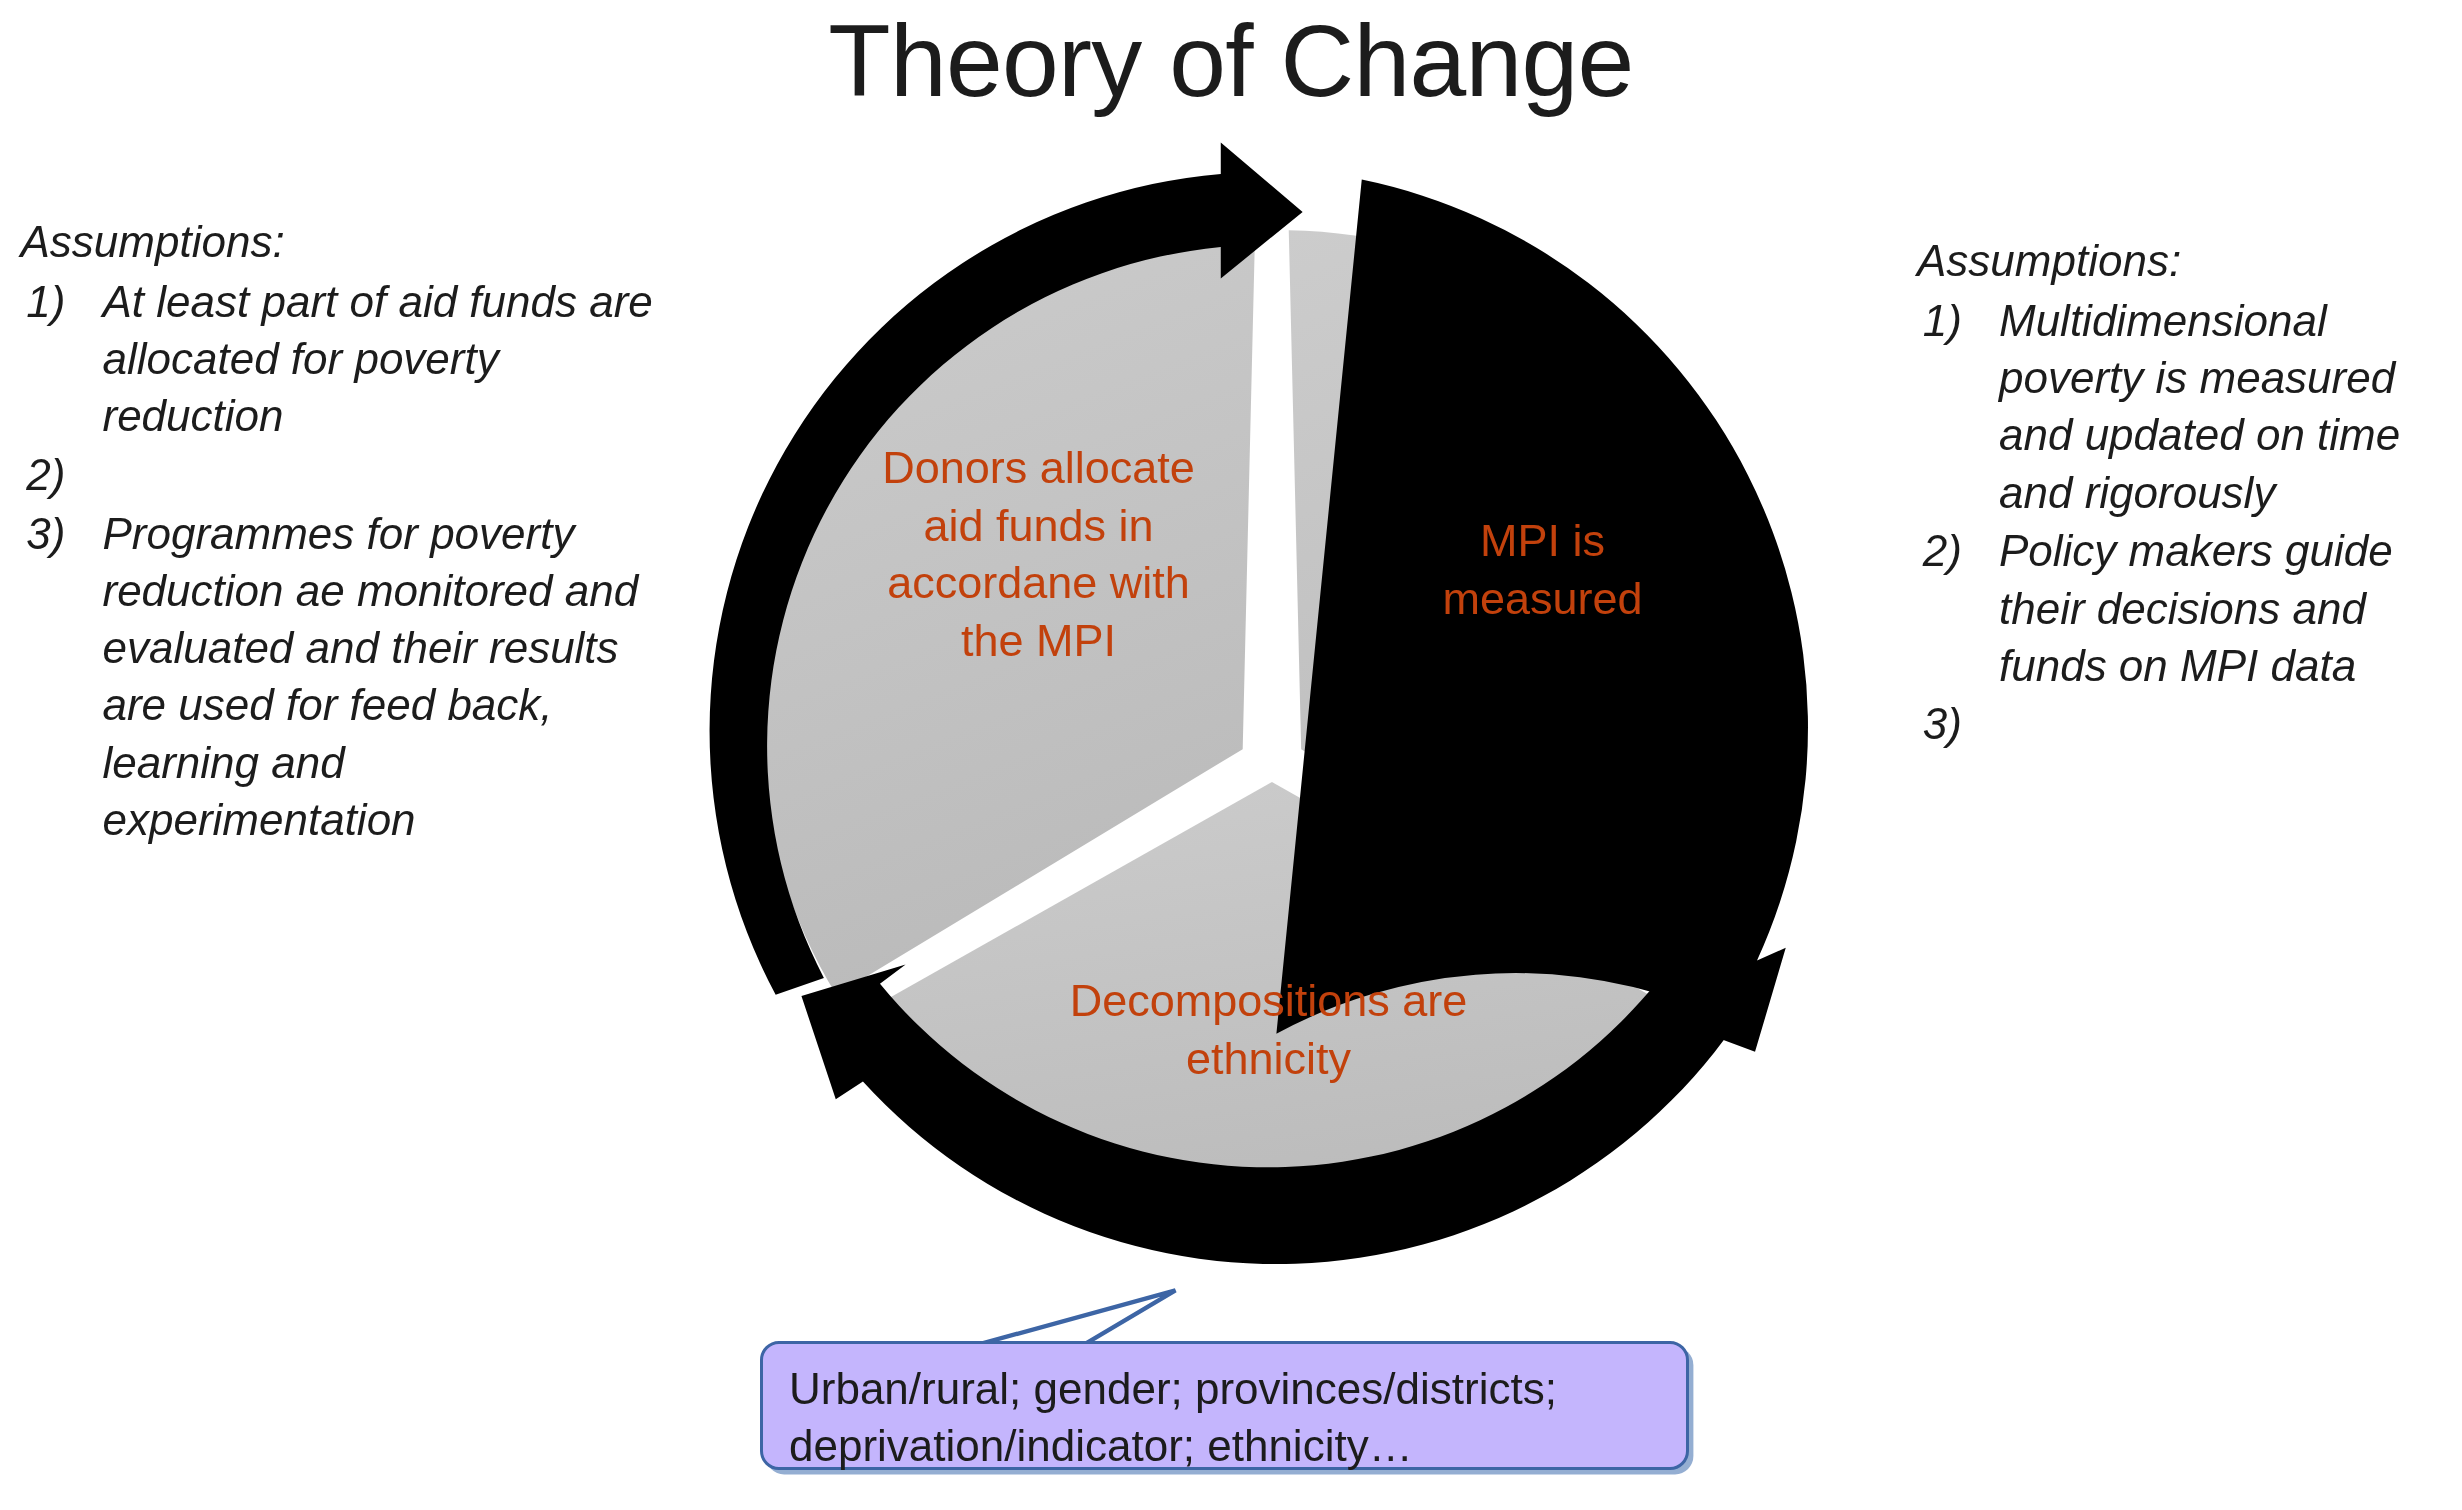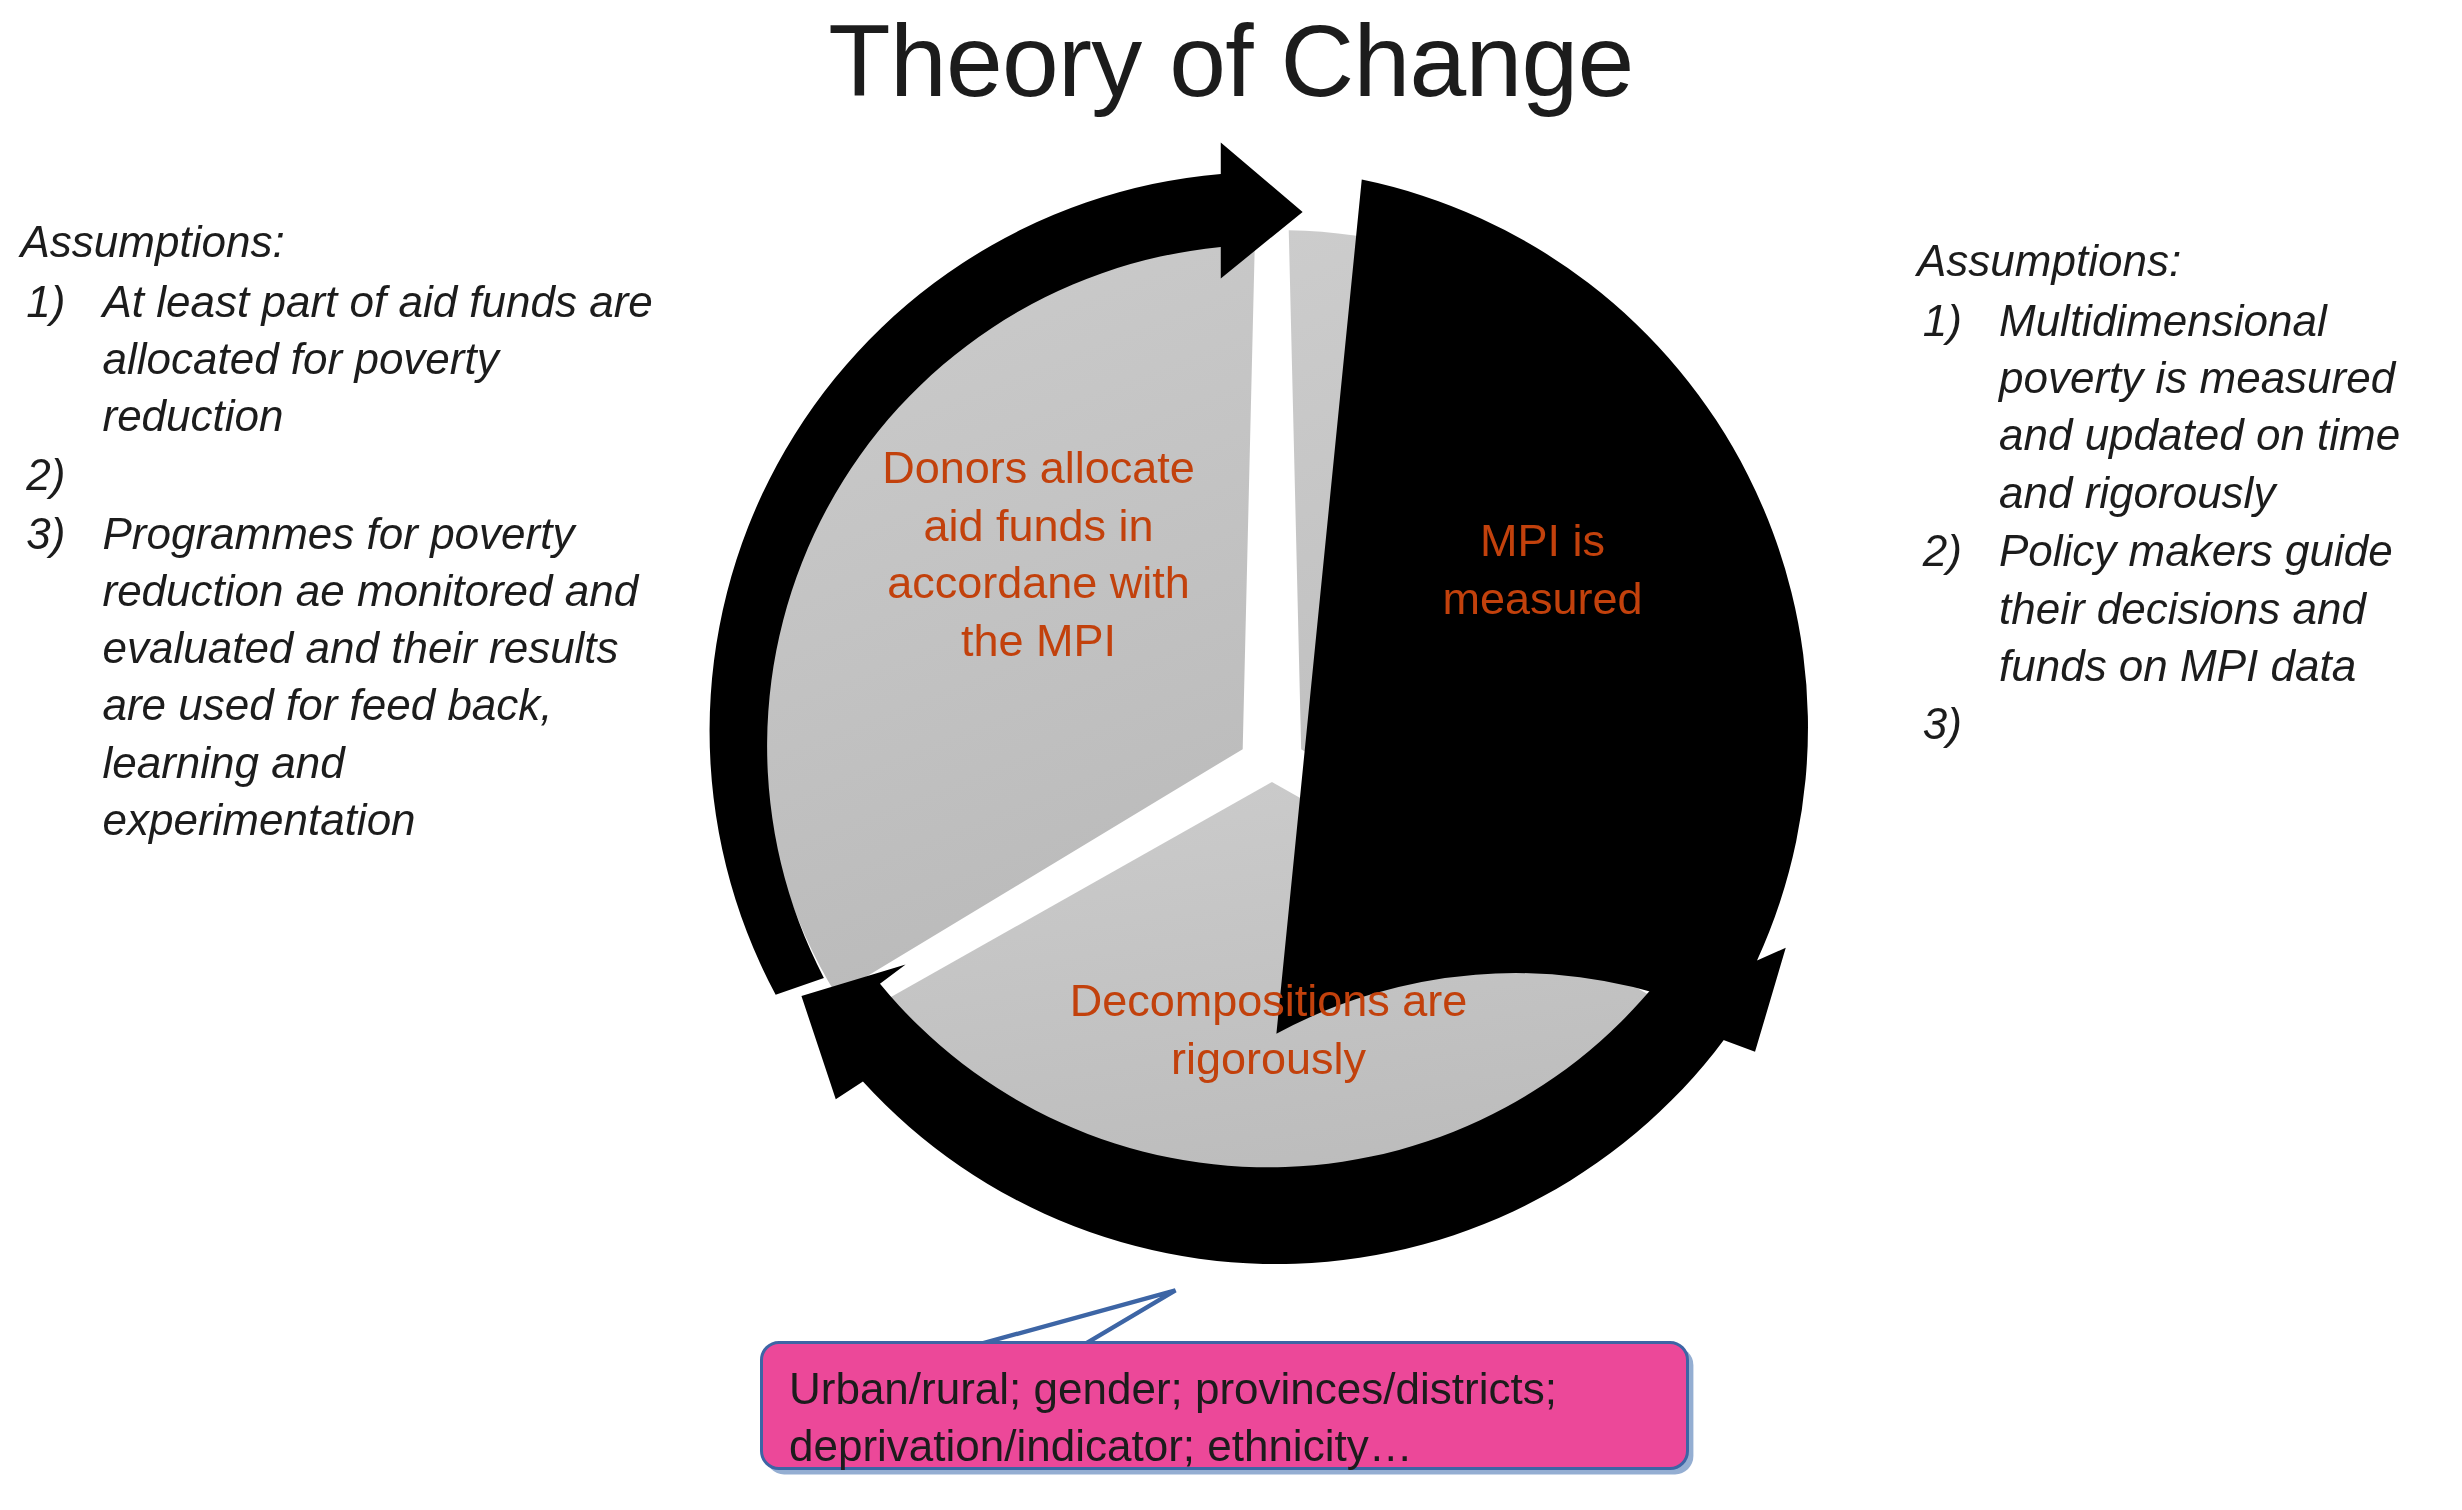--- a/index.html
+++ b/index.html
@@ -64,21 +64,21 @@
   #segment-label-mpi      { left:1338px; top:512px;  width:409px; }
   #segment-label-decomp   { left:998px; top:972px; width:541px; }
 
   #callout-box {
     position:absolute;
     left:760px; top:1341px;
     width:929px; height:129px;
     box-sizing:border-box;
     border:3.7px solid #3d65a5;
     border-radius:19px;
-    background:#ec4899;
+    background:#c4b5fd;
     box-shadow:5.1px 5.1px 0 -0.7px #94aed2;
     padding:16px 26px 0 26px;
     font-size:44px;
     line-height:1.30;
     color:#1c1c1c;
   }
   .callout-line { white-space:nowrap; }
 </style>
 </head>
 <body>
@@ -176,21 +176,21 @@
   </g>
 </svg>
 
 <div class="seg-label" id="segment-label-donors">Donors allocate
 aid funds in
 accordane with
 the MPI</div>
 <div class="seg-label" id="segment-label-mpi">MPI is
 measured</div>
 <div class="seg-label" id="segment-label-decomp">Decompositions are
-rigorously</div>
+ethnicity</div>
 
 <svg style="position:absolute;left:863px;top:1283px;width:366px;height:80px;" viewBox="0 0 500 110">
   <path d="M 130 92 L 428 10 L 290 92" fill="#ffffff" stroke="#3d65a5" stroke-width="6" stroke-linejoin="miter"></path>
   <line x1="130" y1="92" x2="290" y2="92" stroke="#ffffff" stroke-width="10"></line>
 </svg>
 
 <div id="callout-box">
   <div class="callout-line">Urban/rural; gender; provinces/districts;</div>
   <div class="callout-line">deprivation/indicator; ethnicity…</div>
 </div>

